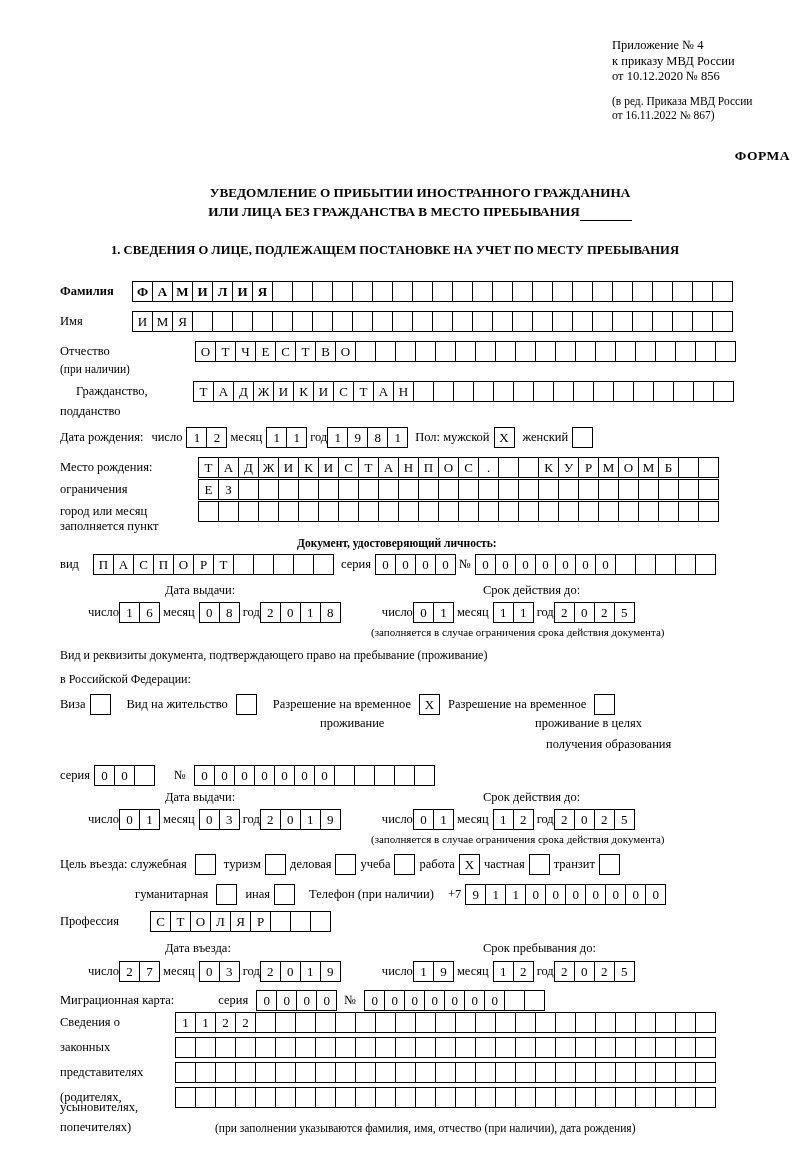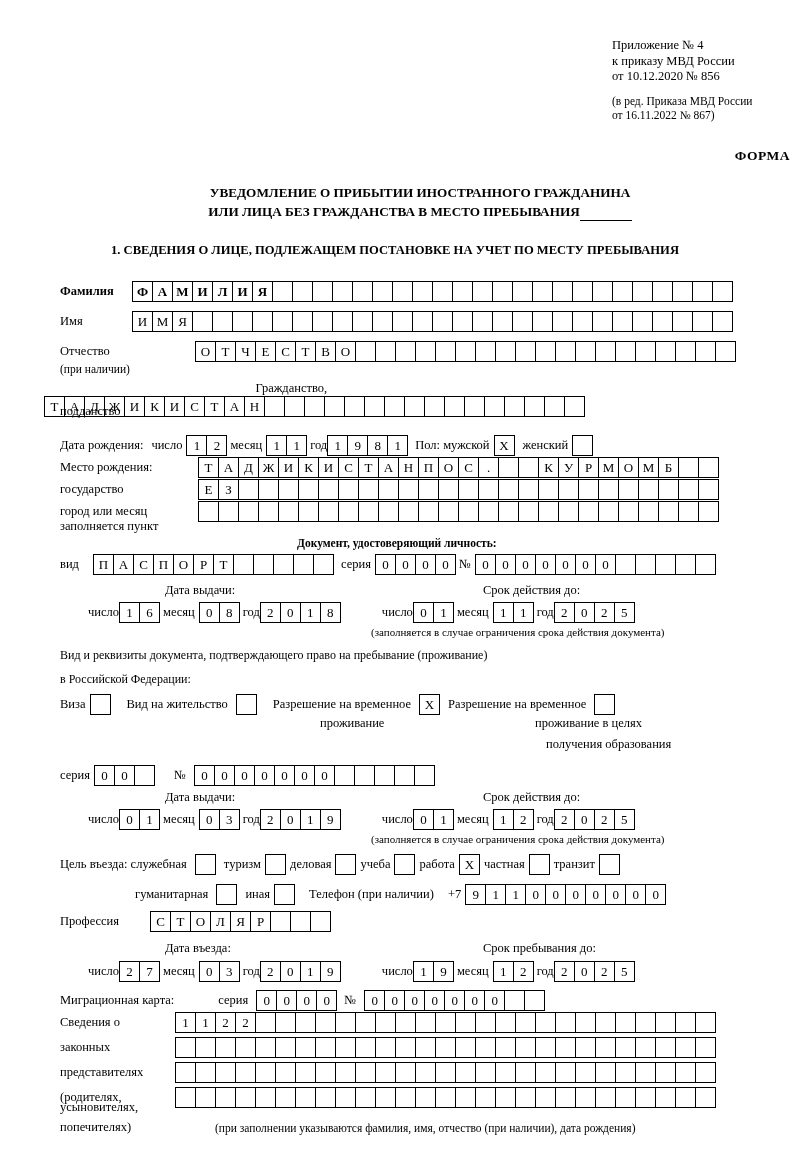--- a/index.html
+++ b/index.html
@@ -225,21 +225,21 @@
         <div class="c"></div>
         <div class="c"></div>
         <div class="c"></div>
         <div class="c"></div>
       </div>
   </div>
   <div class="row" style="top:363px; left:60px;text-align:center;">
     <div class="lbl sm">(при наличии)</div>
   </div>
 
-  <div class="row" style="top:381px; left:44px;flex-direction:column;">
+  <div class="row" style="top:381px; left:76px;">
     <div class="lbl" style="width:117px;">Гражданство,</div>
     <div class="cells" id="cells-citizenship">
         <div class="c">Т</div>
         <div class="c">А</div>
         <div class="c">Д</div>
         <div class="c">Ж</div>
         <div class="c">И</div>
         <div class="c">К</div>
         <div class="c">И</div>
         <div class="c">С</div>
@@ -261,21 +261,21 @@
         <div class="c"></div>
         <div class="c"></div>
         <div class="c"></div>
         <div class="c"></div>
       </div>
   </div>
   <div class="row" style="top:404px; left:60px;">
     <div class="lbl">подданство</div>
   </div>
 
-  <div class="row" style="top:427px; left:60px;margin-top:8px;">
+  <div class="row" style="top:427px; left:60px;">
     <div class="lbl">Дата рождения:</div>
     <div class="sp8"></div>
     <div class="lbl">число</div>
     <div class="sp4"></div>
     <div class="cells" id="cells-birthday">
         <div class="c">1</div>
         <div class="c">2</div>
       </div>
     <div class="sp4"></div>
     <div class="lbl">месяц</div>
@@ -327,21 +327,21 @@
         <div class="c">Р</div>
         <div class="c">М</div>
         <div class="c">О</div>
         <div class="c">М</div>
         <div class="c">Б</div>
         <div class="c"></div>
         <div class="c"></div>
       </div>
   </div>
   <div class="row" style="top:479px; left:60px;">
-    <div class="lbl" style="width:138px;">государство</div>
+    <div class="lbl" style="width:138px;">ограничения</div>
     <div class="cells" id="cells-birthplace2">
         <div class="c">Е</div>
         <div class="c">З</div>
         <div class="c"></div>
         <div class="c"></div>
         <div class="c"></div>
         <div class="c"></div>
         <div class="c"></div>
         <div class="c"></div>
         <div class="c"></div>

